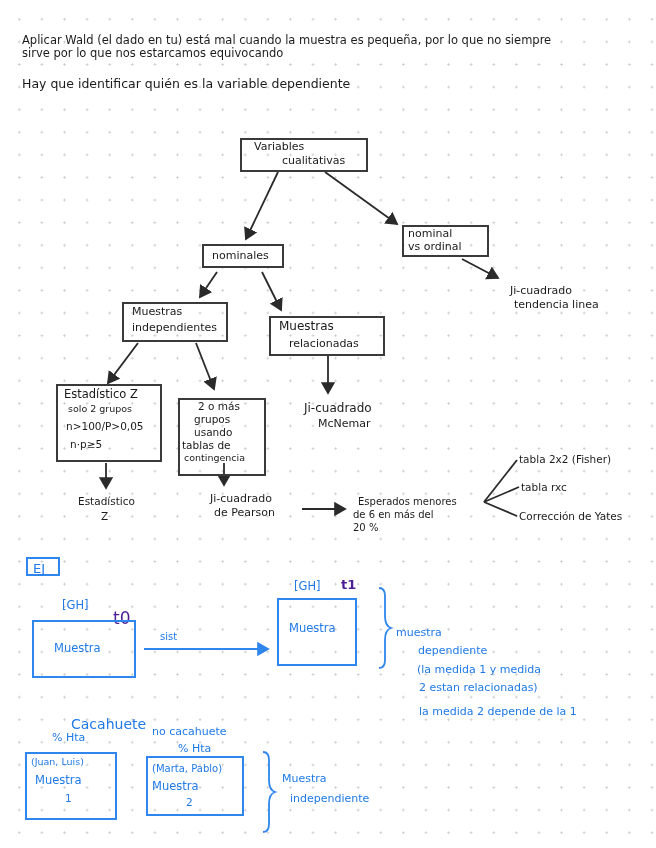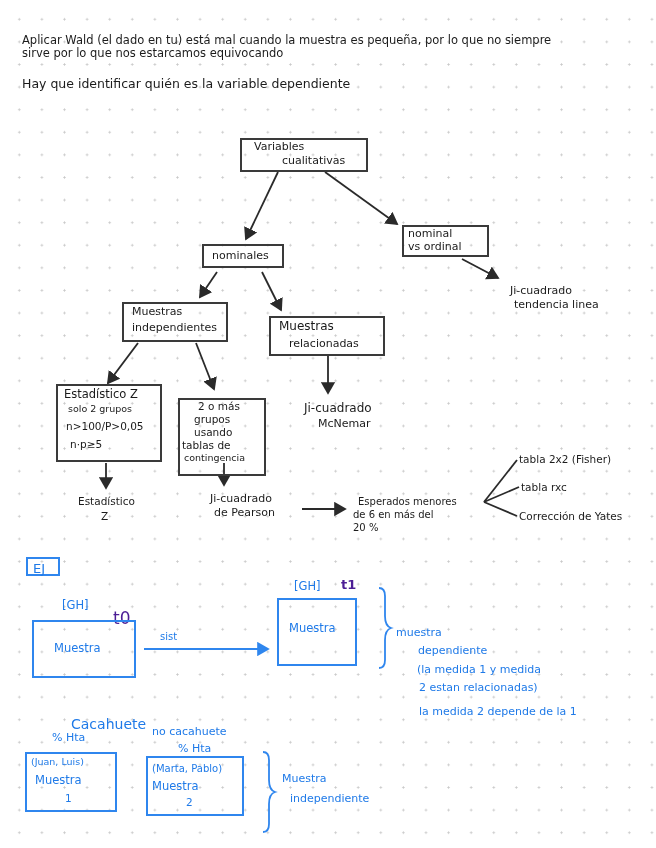--- a/index.html
+++ b/index.html
@@ -145,21 +145,21 @@
 <div class="t blue" style="left:417px;top:664px;font-size:11px;">(la medida 1 y medida</div>
 <div class="t blue" style="left:419px;top:682px;font-size:11px;">2 estan relacionadas)</div>
 <div class="t blue" style="left:419px;top:706px;font-size:11px;">la medida 2 depende de la 1</div>
 
 <div class="t blue" style="left:32px;top:716px;font-size:14px;margin-left:39px;">Cacahuete</div>
 <div class="t blue" style="left:52px;top:732px;font-size:11px;">% Hta</div>
 
 <div class="t blue" style="left:152px;top:726px;font-size:11px;">no cacahuete</div>
 <div class="t blue" style="left:178px;top:743px;font-size:11px;">% Hta</div>
 
-<div class="bbox" style="left:25px;top:752px;width:92px;height:60px;">
+<div class="bbox" style="left:25px;top:752px;width:92px;height:68px;">
   <div class="t blue" style="left:4px;top:3px;font-size:9.5px;">(Juan, Luis)</div>
   <div class="t blue" style="left:8px;top:20px;font-size:11.5px;">Muestra</div>
   <div class="t blue" style="left:38px;top:38px;font-size:10.5px;">1</div>
 </div>
 
 <div class="bbox" style="left:146px;top:756px;width:98px;height:60px;">
   <div class="t blue" style="left:4px;top:5px;font-size:10px;">(Marta, Pablo)</div>
   <div class="t blue" style="left:4px;top:22px;font-size:11.5px;">Muestra</div>
   <div class="t blue" style="left:38px;top:38px;font-size:10.5px;">2</div>
 </div>

